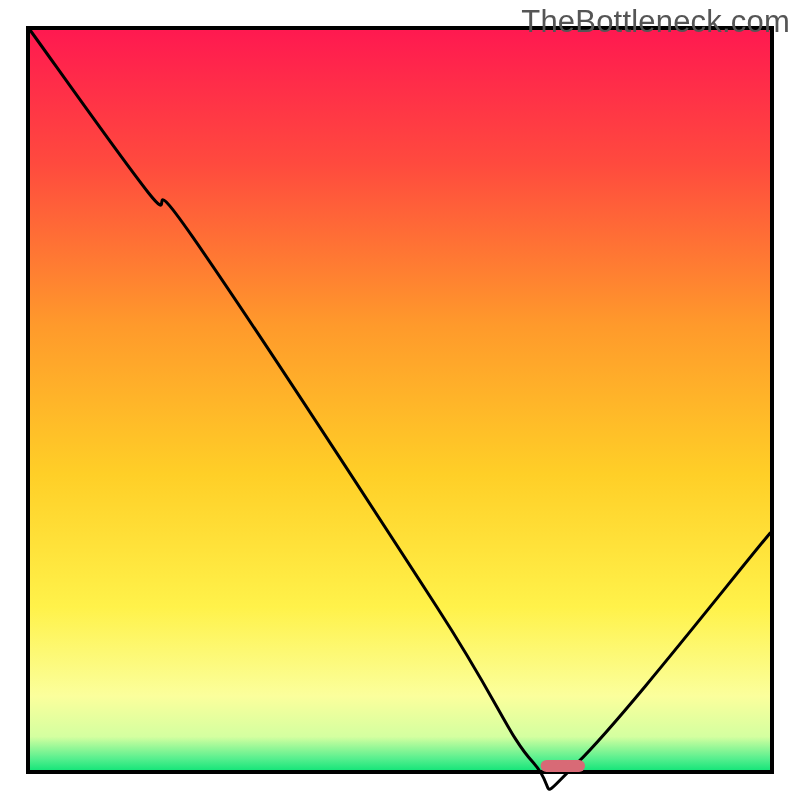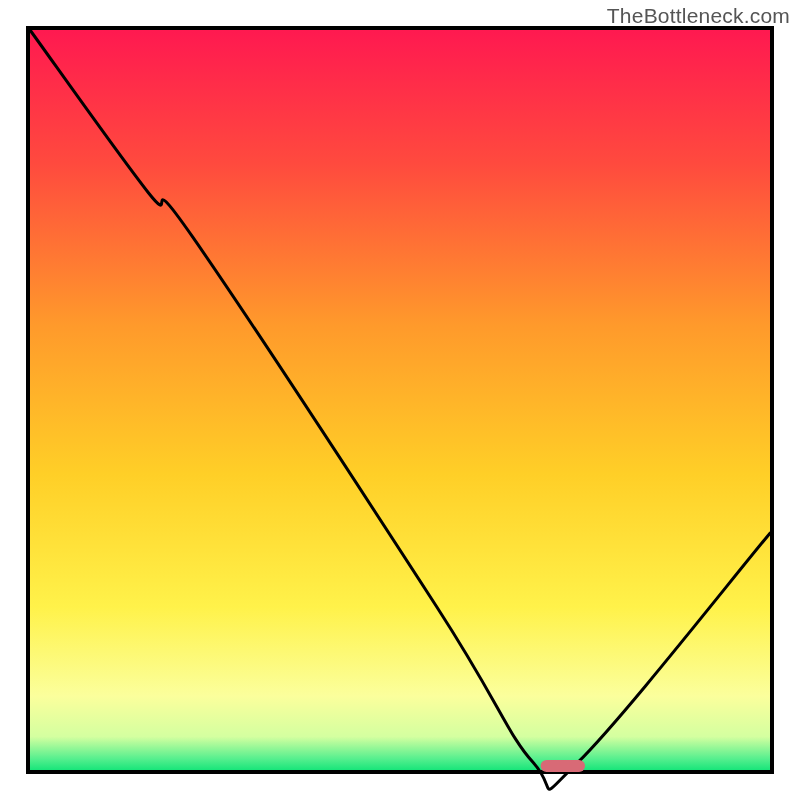--- a/index.html
+++ b/index.html
@@ -14,21 +14,21 @@
   .frame {
     position: relative;
     width: 800px;
     height: 800px;
     box-sizing: border-box;
   }
   .watermark {
     position: absolute;
     top: 4px;
     right: 10px;
-    font-size: 21px;
+    font-size: 31px;
     font-weight: 500;
     color: #555;
     letter-spacing: 0.2px;
     z-index: 5;
   }
   svg {
     display: block;
   }
 </style>
 </head>

